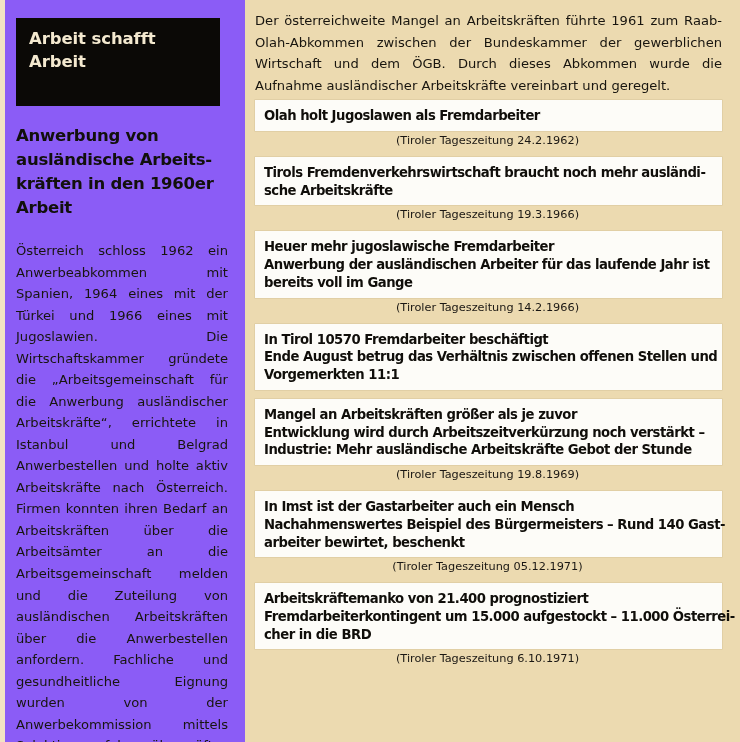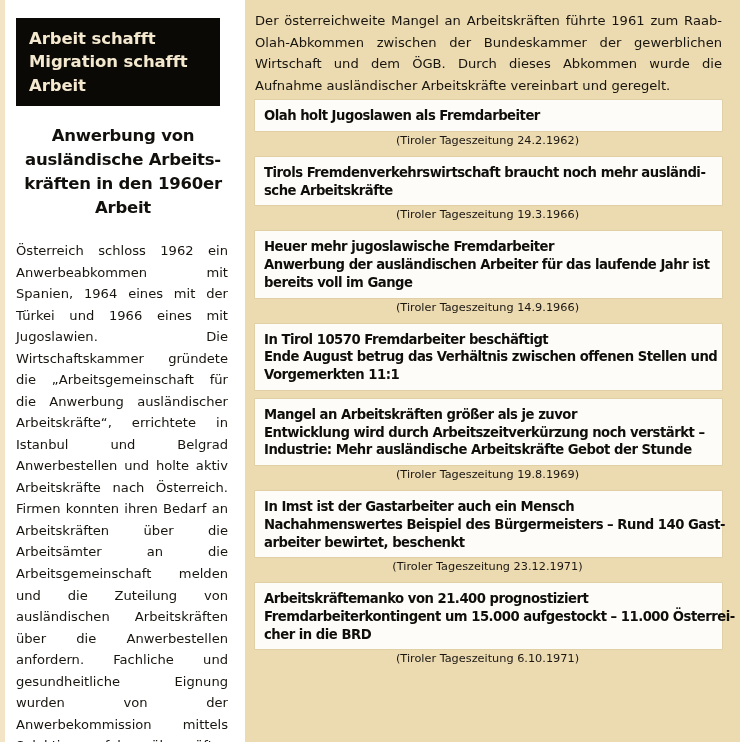--- a/index.html
+++ b/index.html
@@ -24,21 +24,21 @@
     display: flex;
     box-sizing: border-box;
   }
 
   
   #left-column {
     width: 245px;
     flex: 0 0 245px;
     box-sizing: border-box;
     padding: 8px;
-    background: #ffffff;
+    background: #8b5cf6;
     position: relative;
   }
   #left-edge-strip {
     position: absolute;
     left: 0;
     top: 0;
     width: 5px;
     height: 742px;
     background: #f2e4c4;
   }
@@ -66,21 +66,21 @@
     position: absolute;
     left: 16px;
     top: 124px;
     width: 214px;
     font-size: 16.5px;
     font-weight: bold;
     line-height: 1.46;
     letter-spacing: -0.25px;
     color: #12100c;
   }
-  #subhead .sline { white-space: nowrap; display: block; text-align: center; }
+  #subhead .sline { white-space: nowrap; display: block; }
 
   #left-body {
     position: absolute;
     left: 16px;
     top: 240px;
     width: 212px;
     font-size: 13.1px;
     line-height: 1.645;
     color: #18150f;
     text-align: justify;
@@ -148,21 +148,20 @@
 </head>
 <body>
 
 <div id="panel">
 
   <div id="left-column">
     <div id="left-edge-strip"></div>
 
     <div id="title-box">
       <div class="tline">Arbeit schafft</div>
-      <div class="tline">Migration schafft</div>
       <div class="tline">Arbeit</div>
     </div>
 
     <div id="subhead">
       <span class="sline">Anwerbung von</span>
       <span class="sline">ausländische Arbeits-</span>
       <span class="sline">kräften in den 1960er</span>
       <span class="sline">Arbeit</span>
     </div>
 
@@ -190,21 +189,21 @@
             <div class="clip-line">sche Arbeitskräfte</div>
           </div>
           <div class="clip-source">(Tiroler Tageszeitung 19.3.1966)</div>
         </div>
         <div class="clipping">
           <div class="clip-box">
             <div class="clip-line">Heuer mehr jugoslawische Fremdarbeiter</div>
             <div class="clip-line">Anwerbung  der  ausländischen  Arbeiter  für  das  laufende  Jahr  ist</div>
             <div class="clip-line">bereits voll im Gange</div>
           </div>
-          <div class="clip-source">(Tiroler Tageszeitung 14.9.1966)</div>
+          <div class="clip-source">(Tiroler Tageszeitung 14.2.1966)</div>
         </div>
         <div class="clipping">
           <div class="clip-box">
             <div class="clip-line">In Tirol 10570 Fremdarbeiter beschäftigt</div>
             <div class="clip-line">Ende  August  betrug  das  Verhältnis  zwischen  offenen  Stellen  und</div>
             <div class="clip-line">Vorgemerkten 11:1</div>
           </div>
         </div>
         <div class="clipping">
           <div class="clip-box">
@@ -213,21 +212,21 @@
             <div class="clip-line">Industrie: Mehr ausländische Arbeitskräfte Gebot der Stunde</div>
           </div>
           <div class="clip-source">(Tiroler Tageszeitung 19.8.1969)</div>
         </div>
         <div class="clipping">
           <div class="clip-box">
             <div class="clip-line">In Imst ist der Gastarbeiter auch ein Mensch</div>
             <div class="clip-line">Nachahmenswertes Beispiel des Bürgermeisters – Rund 140 Gast-</div>
             <div class="clip-line">arbeiter bewirtet, beschenkt</div>
           </div>
-          <div class="clip-source">(Tiroler Tageszeitung 23.12.1971)</div>
+          <div class="clip-source">(Tiroler Tageszeitung 05.12.1971)</div>
         </div>
         <div class="clipping">
           <div class="clip-box">
             <div class="clip-line">Arbeitskräftemanko von 21.400 prognostiziert</div>
             <div class="clip-line">Fremdarbeiterkontingent um 15.000 aufgestockt – 11.000 Österrei-</div>
             <div class="clip-line">cher in die BRD</div>
           </div>
           <div class="clip-source">(Tiroler Tageszeitung 6.10.1971)</div>
         </div>
       </div>

